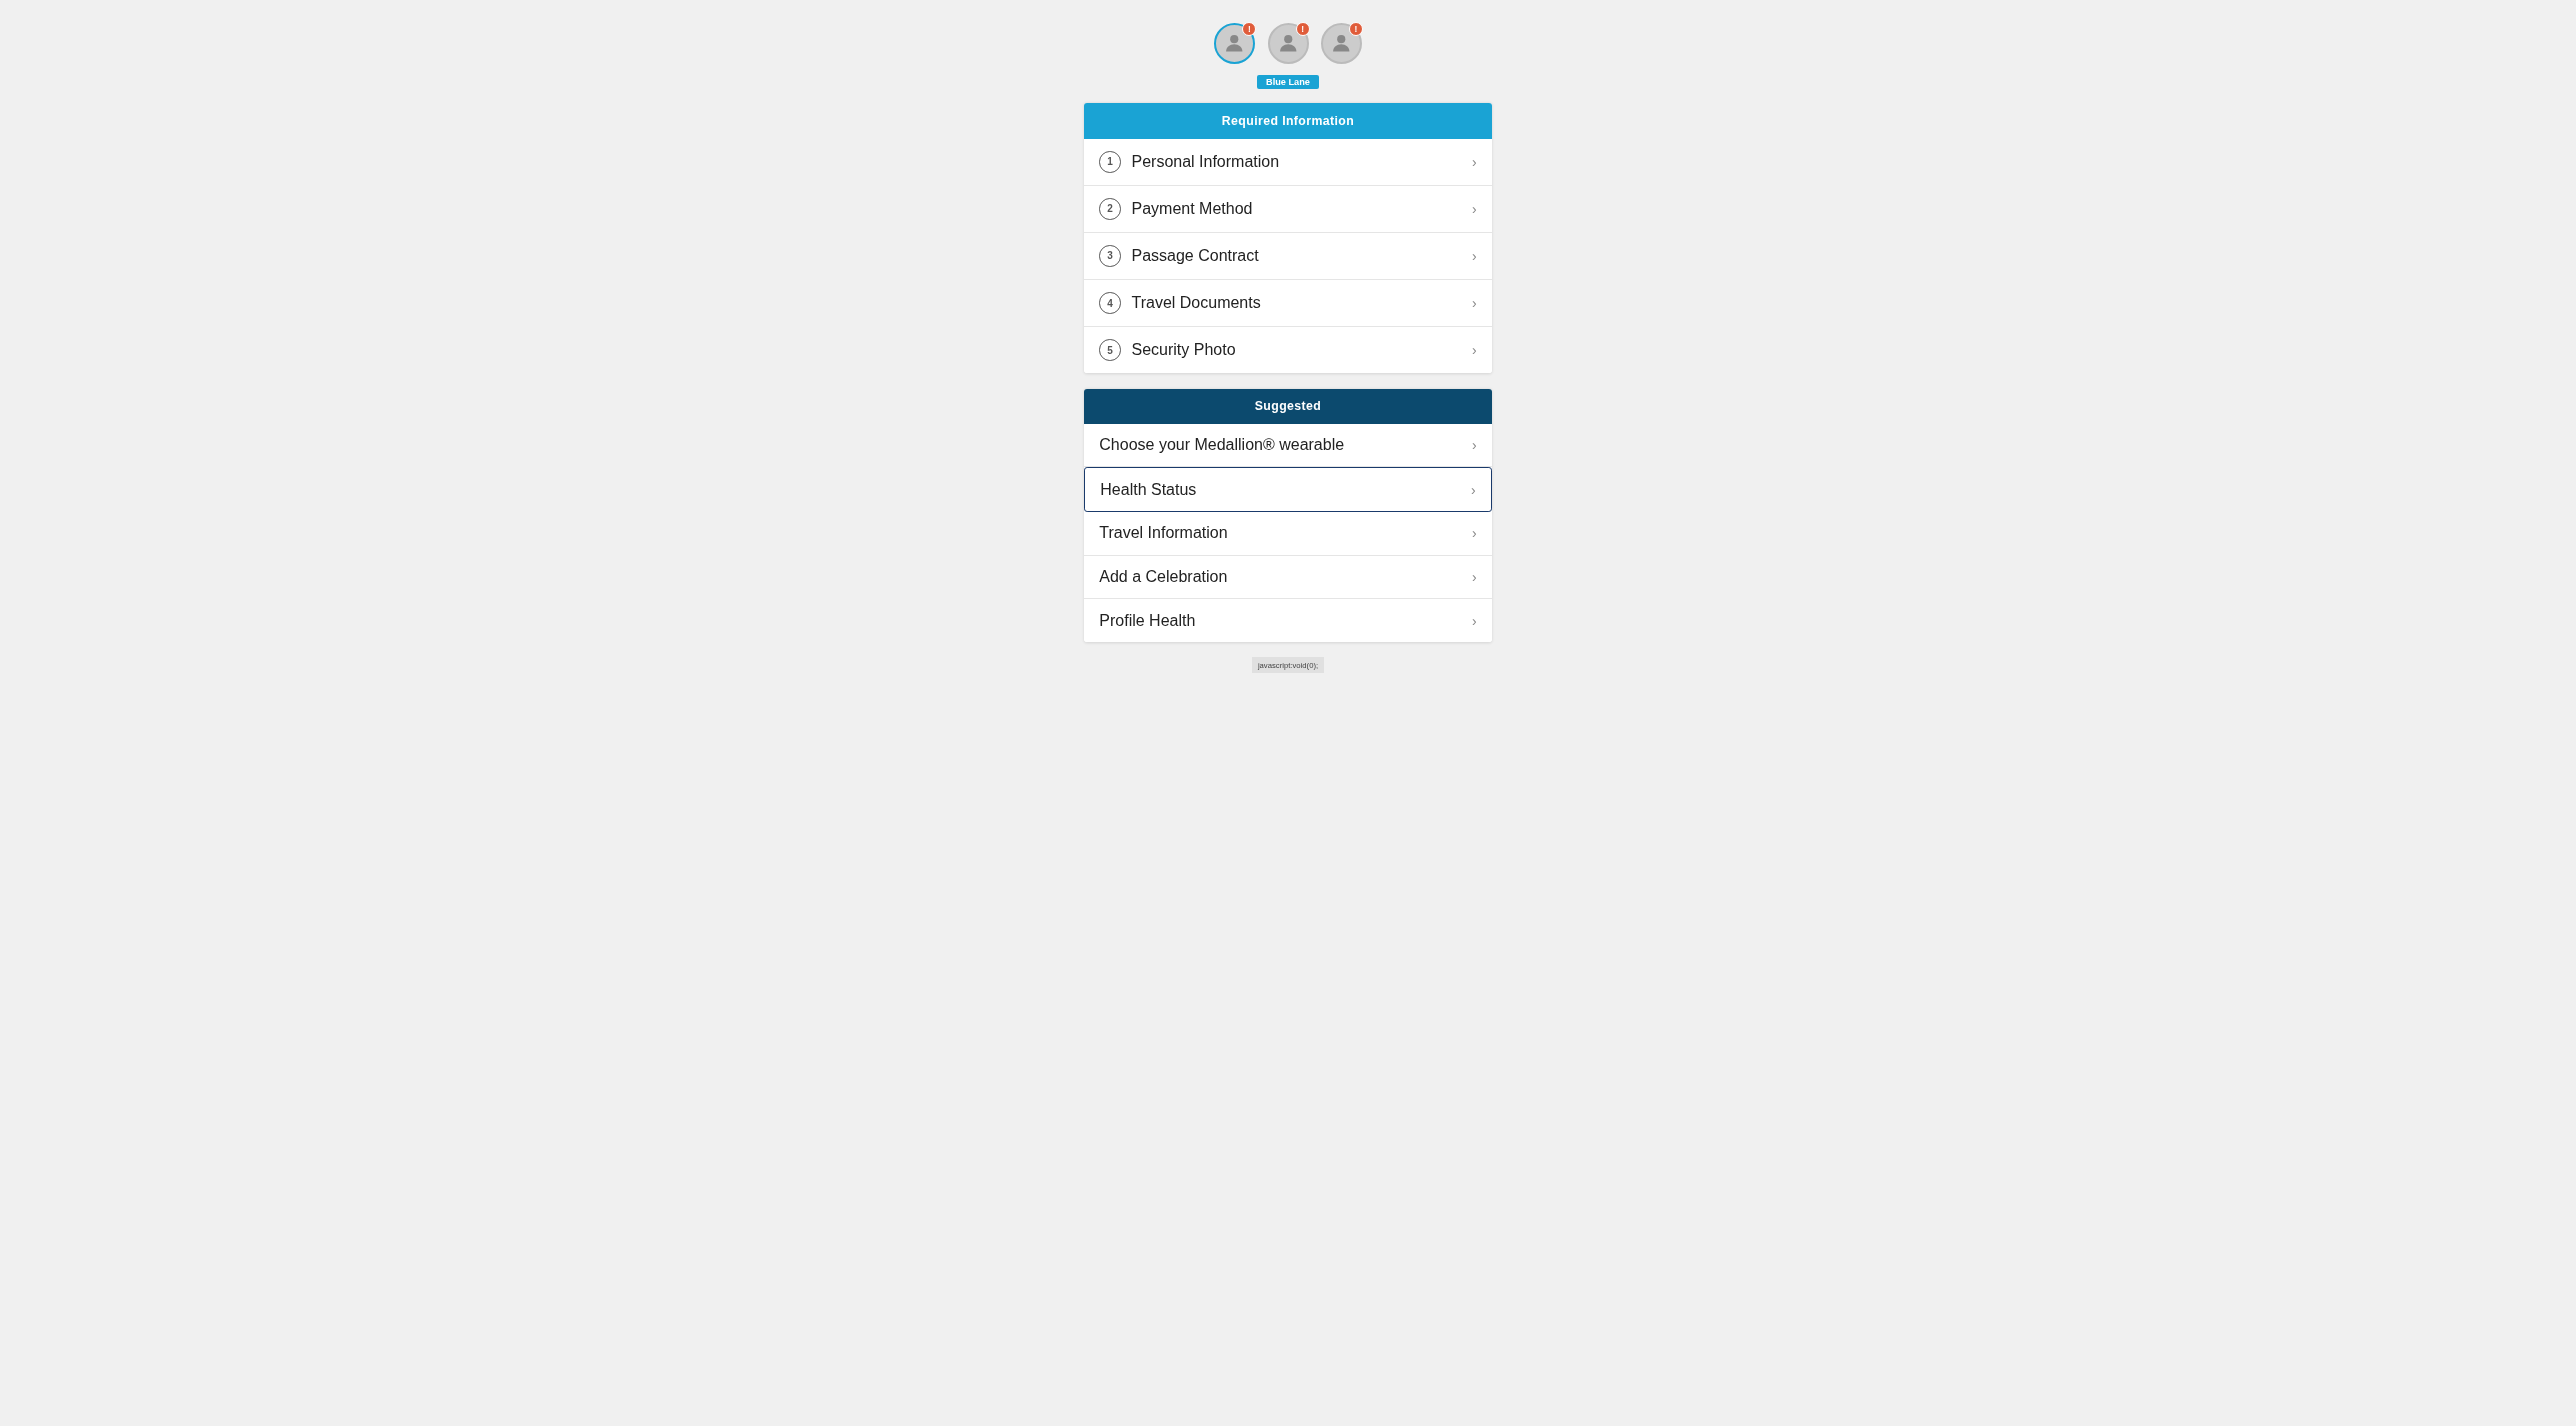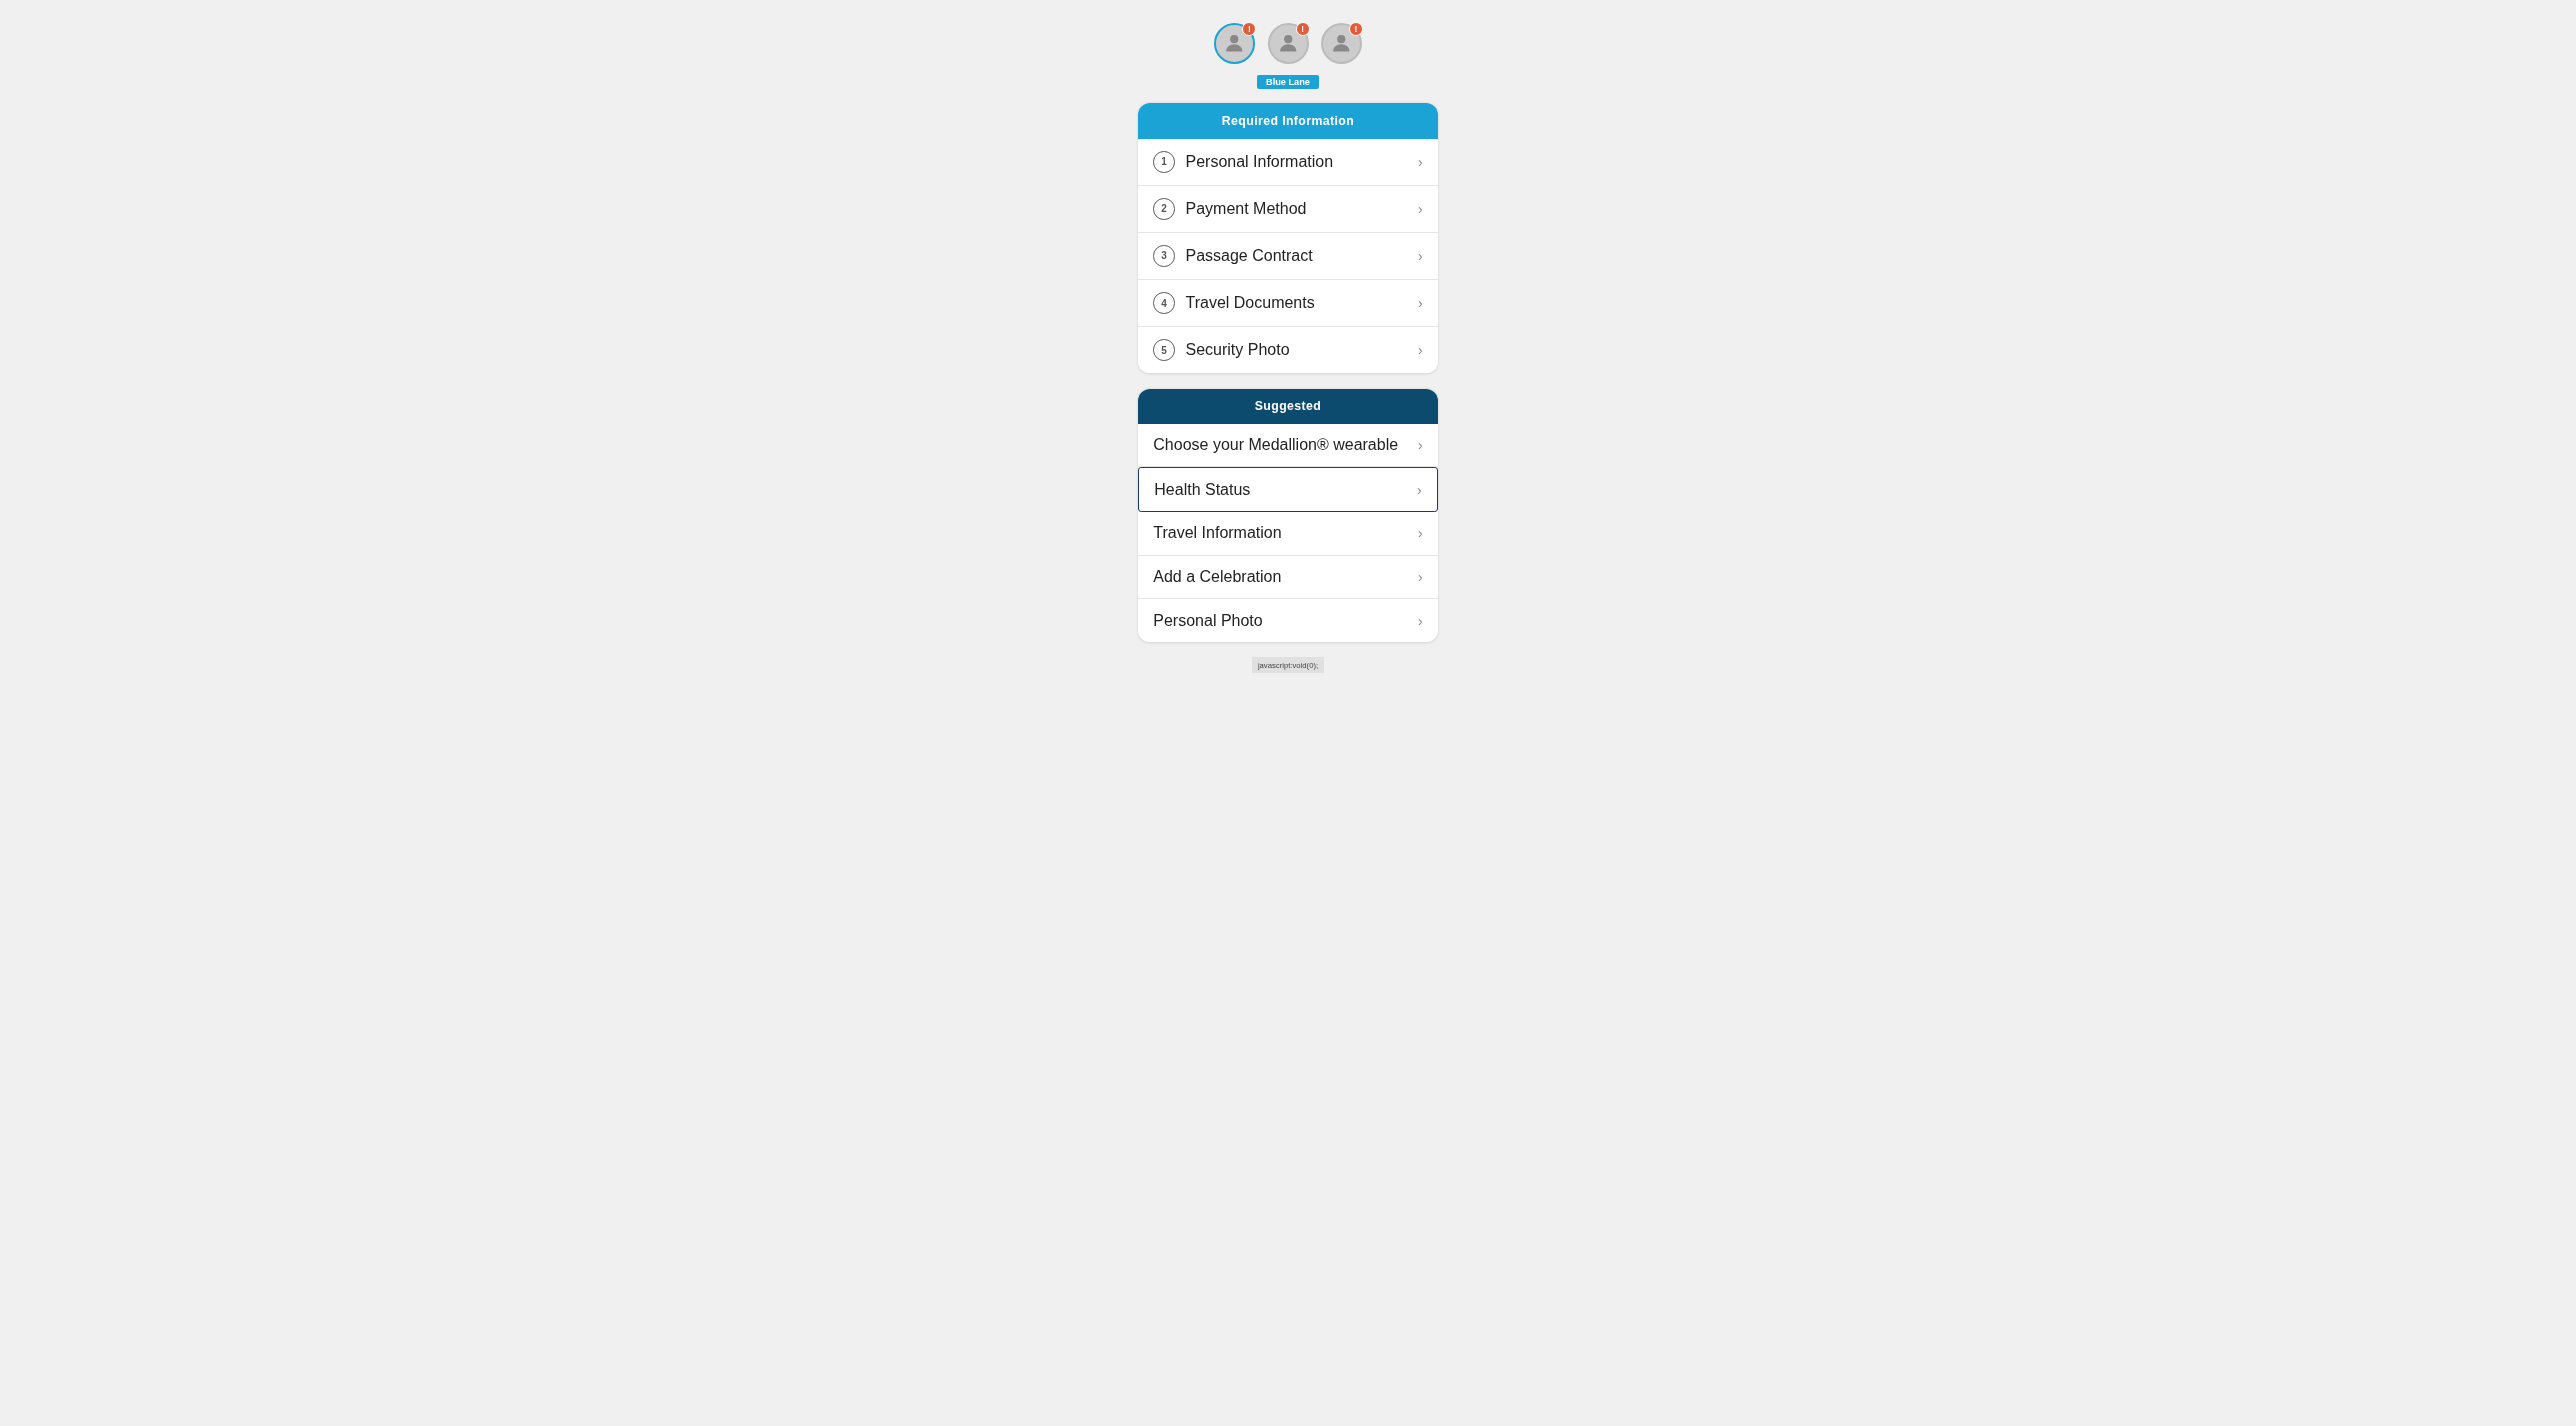--- a/index.html
+++ b/index.html
@@ -78,23 +78,23 @@
       color: white;
       font-size: 9.2px;
       font-weight: bold;
       padding: 2.3px 9.2px;
       border-radius: 2px;
       margin-bottom: 14px;
       margin-top: 3.1px;
     }
 
     .section-card {
-      width: 300px;
+      width: 408px;
       background: white;
-      border-radius: 12px;
+      border-radius: 3px;
       overflow: hidden;
       margin-bottom: 15.3px;
       box-shadow: 0 0.8px 3.1px rgba(0,0,0,0.12);
     }
 
     .section-header {
       padding: 10.7px 15.3px;
       color: white;
       font-size: 12.3px;
       font-weight: bold;
@@ -256,21 +256,21 @@
     <span class="item-label">Travel Information</span>
     <span class="chevron-icon">›</span>
   </div>
 
   <div class="section-item">
     <span class="item-label">Add a Celebration</span>
     <span class="chevron-icon">›</span>
   </div>
 
   <div class="section-item">
-    <span class="item-label">Personal Photo</span>
+    <span class="item-label">Profile Health</span>
     <span class="chevron-icon">›</span>
   </div>
 </div>
 
 <div class="status-bar">
   <span>javascript:void(0);</span>
 </div>
 
 
 </body></html>

